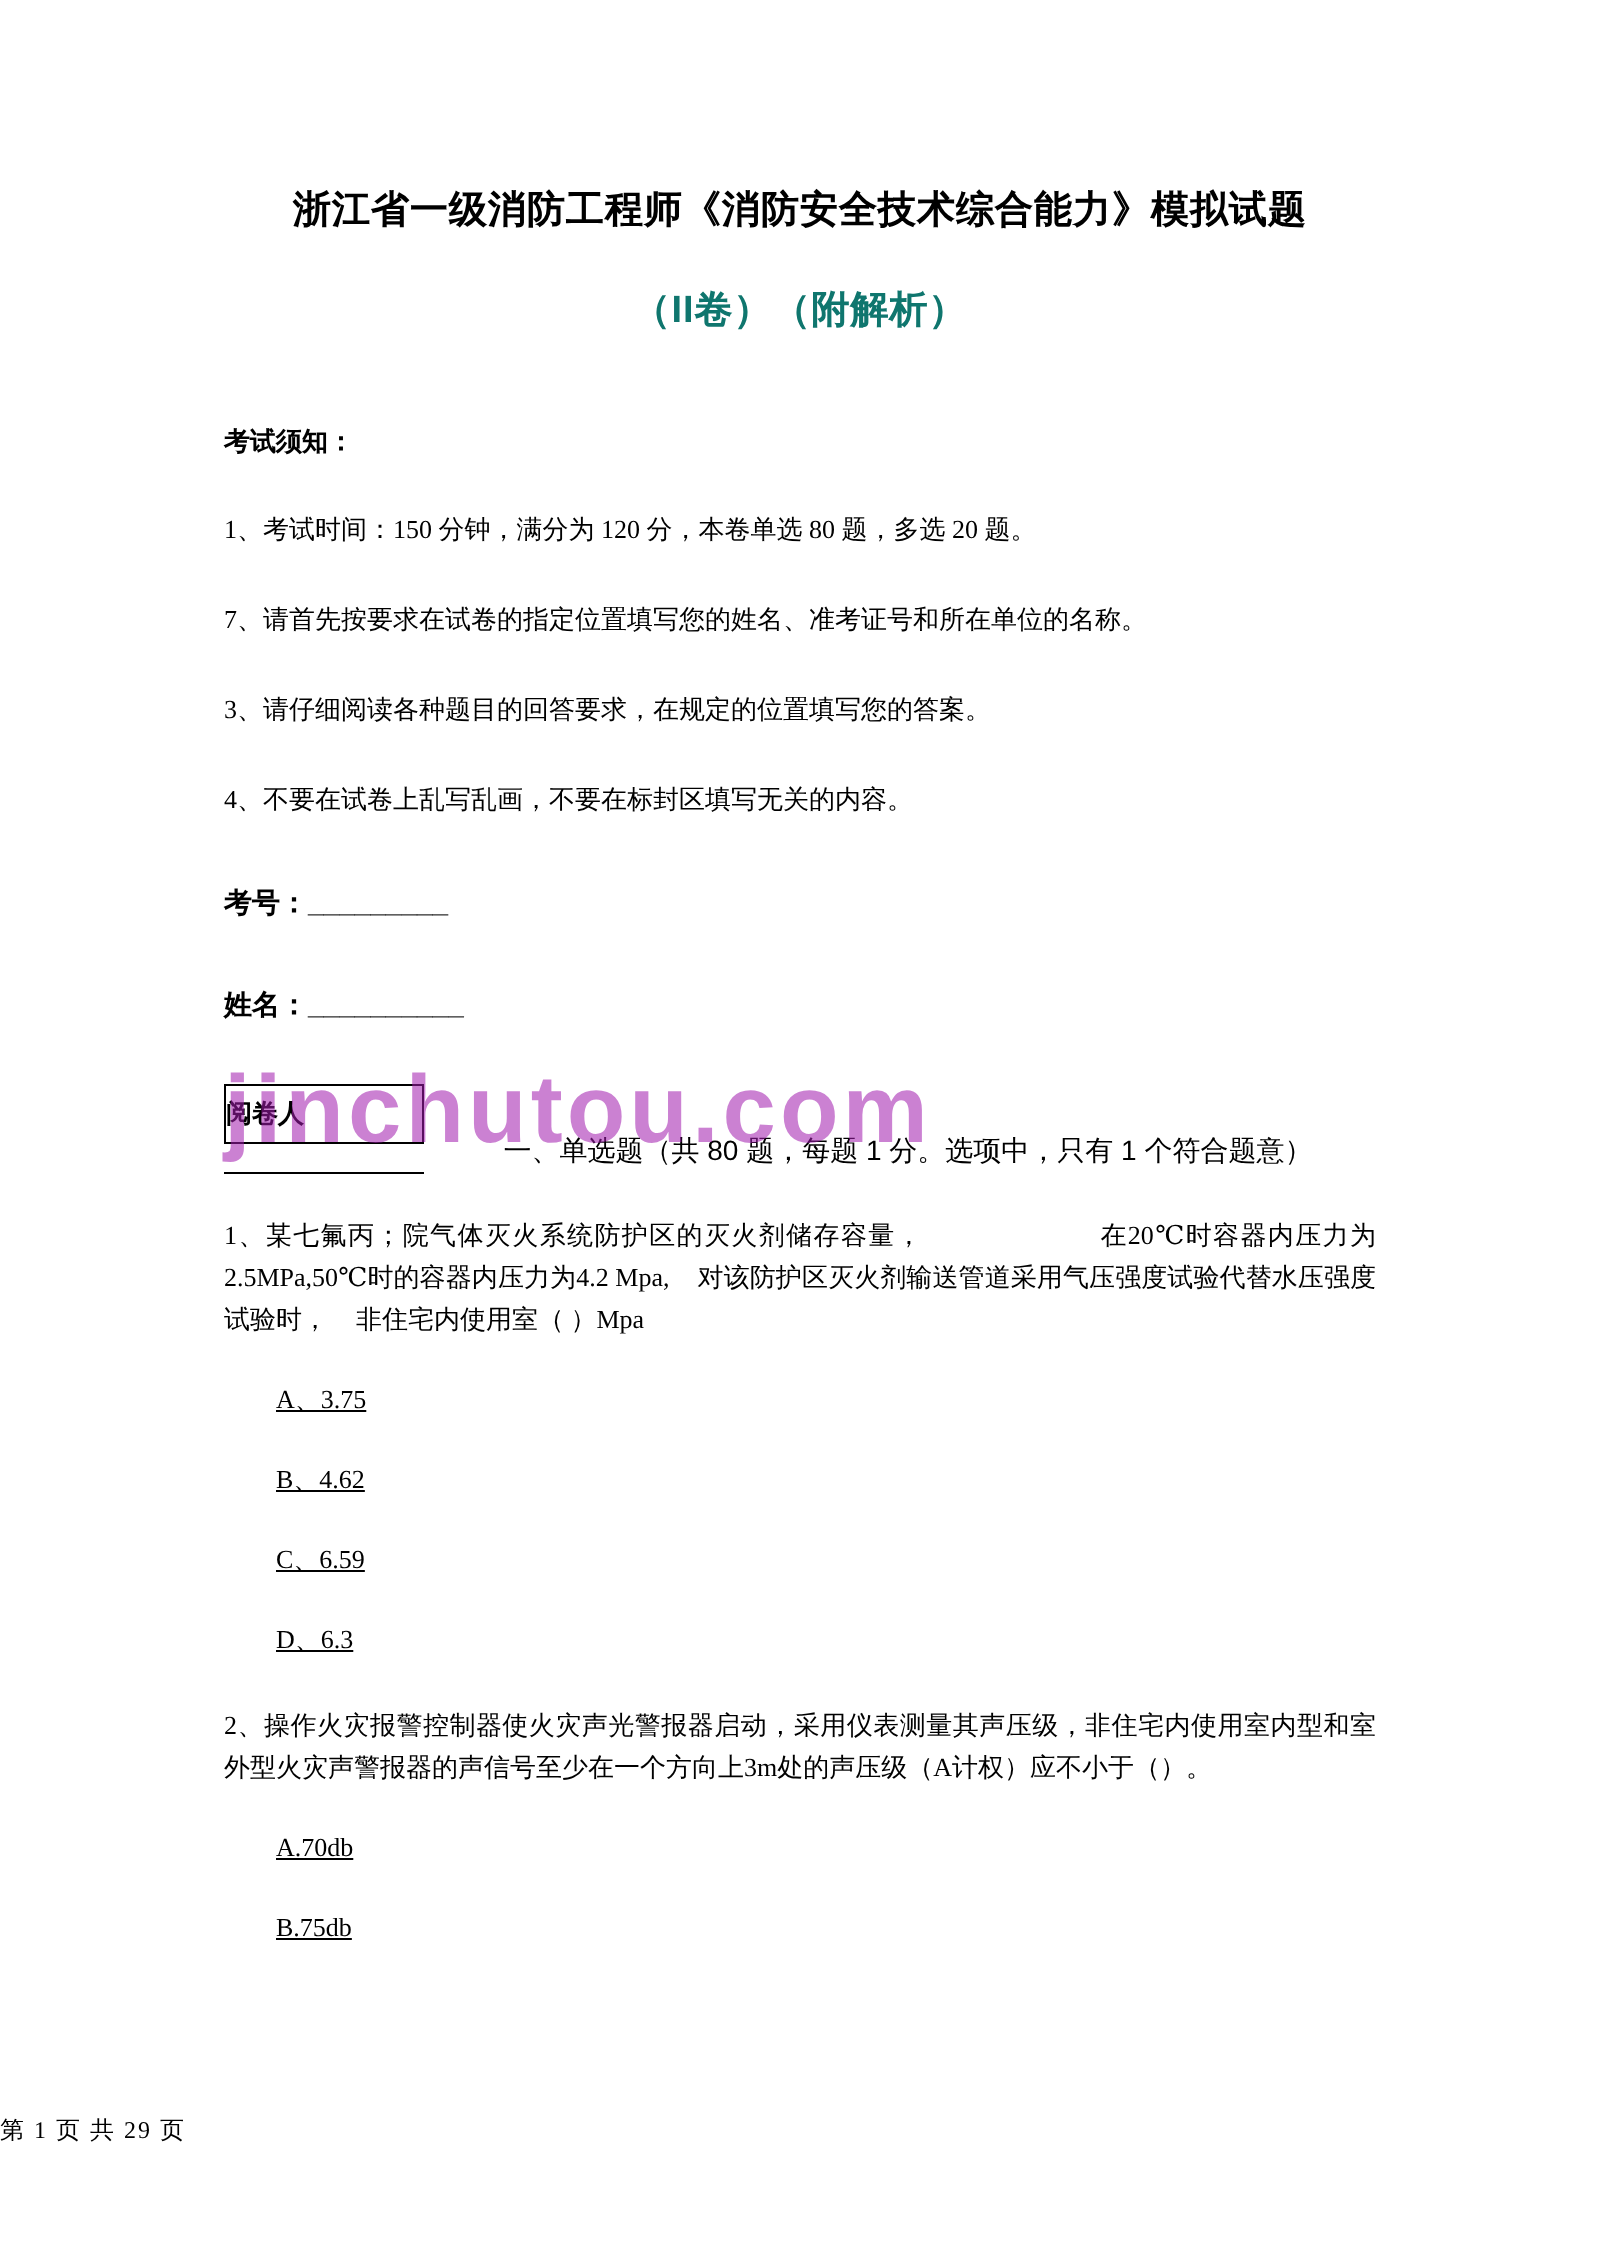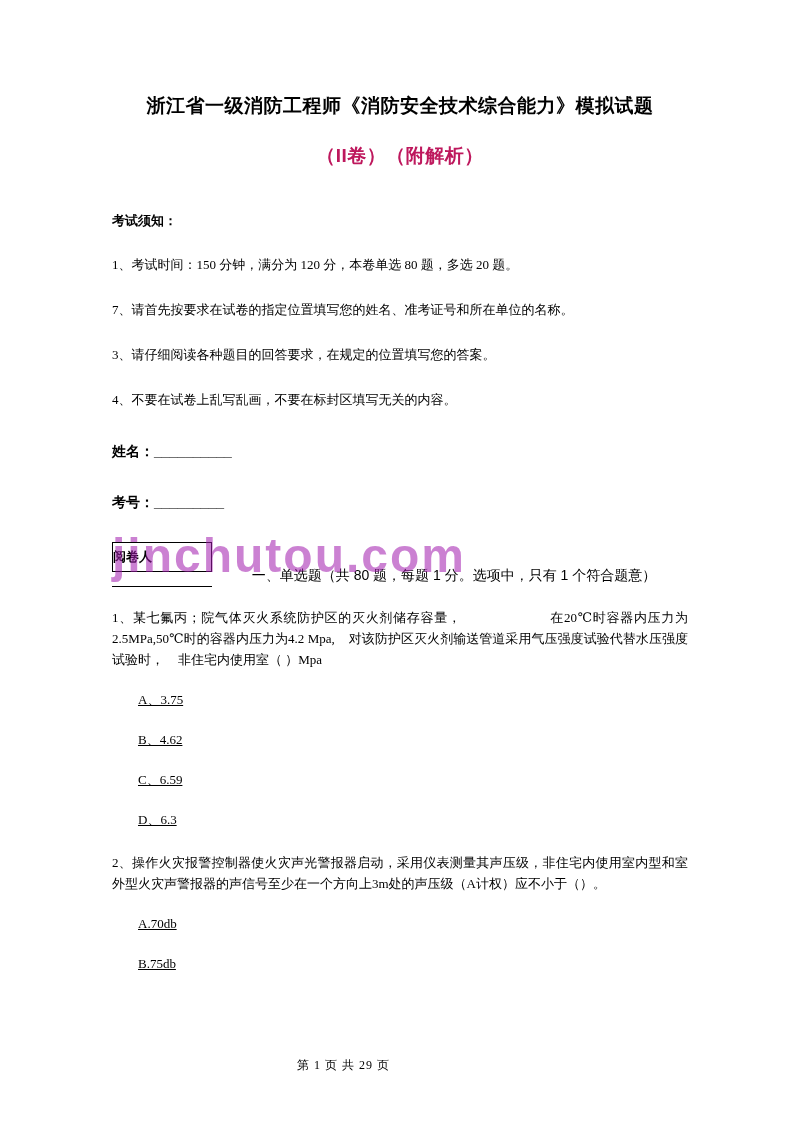--- a/index.html
+++ b/index.html
@@ -34,21 +34,21 @@
     color: #000;
     margin: 0;
   }
   .doc-subtitle {
     text-align: center;
     font-family: "Liberation Sans", "DejaVu Sans", sans-serif;
     font-weight: bold;
     font-size: 19px;
     line-height: 32px;
     letter-spacing: 0.5px;
-    color: #be185d;
+    color: #0f766e;
     margin: 18px 0 0 0;
   }
   .notice-heading {
     font-family: "Liberation Sans", "DejaVu Sans", sans-serif;
     font-weight: bold;
     font-size: 13px;
     margin-top: 40px;
     margin-bottom: 0;
   }
   .notice-item {
@@ -105,21 +105,20 @@
     line-height: 20px;
     margin-top: 20px;
     margin-left: 26px;
     text-decoration: underline;
   }
   .footer {
     position: absolute;
     left: 0;
     bottom: 58px;
     width: 687px;
-    text-align: center;
     font-size: 12px;
     font-family: "Liberation Serif", "DejaVu Serif", serif;
     letter-spacing: 1px;
   }
   .watermark {
     position: absolute;
     left: 112px;
     top: 528px;
     width: 576px;
     height: 60px;
@@ -145,25 +144,25 @@
   <h2 class="doc-subtitle">（II卷）（附解析）</h2>
 
   <div class="notice-heading">考试须知：</div>
 
   <div class="notice-item">1、考试时间：150 分钟，满分为 120 分，本卷单选 80 题，多选 20 题。</div>
   <div class="notice-item">7、请首先按要求在试卷的指定位置填写您的姓名、准考证号和所在单位的名称。</div>
   <div class="notice-item">3、请仔细阅读各种题目的回答要求，在规定的位置填写您的答案。</div>
   <div class="notice-item">4、不要在试卷上乱写乱画，不要在标封区填写无关的内容。</div>
 
   <div class="field-line">
-    <span>姓名：</span><span class="blank">__________</span>
+    <span>考号：</span><span class="blank">_________</span>
   </div>
 
   <div class="field-line">
-    <span>考号：</span><span class="blank">_________</span>
+    <span>姓名：</span><span class="blank">__________</span>
   </div>
 
   <div class="grader-box">
     <span>阅卷人</span>
   </div>
   <div class="grader-rule"></div>
 
   <div class="section-heading">一、单选题（共 80 题，每题 1 分。选项中，只有 1 个符合题意）</div>
 
   <div class="question">

